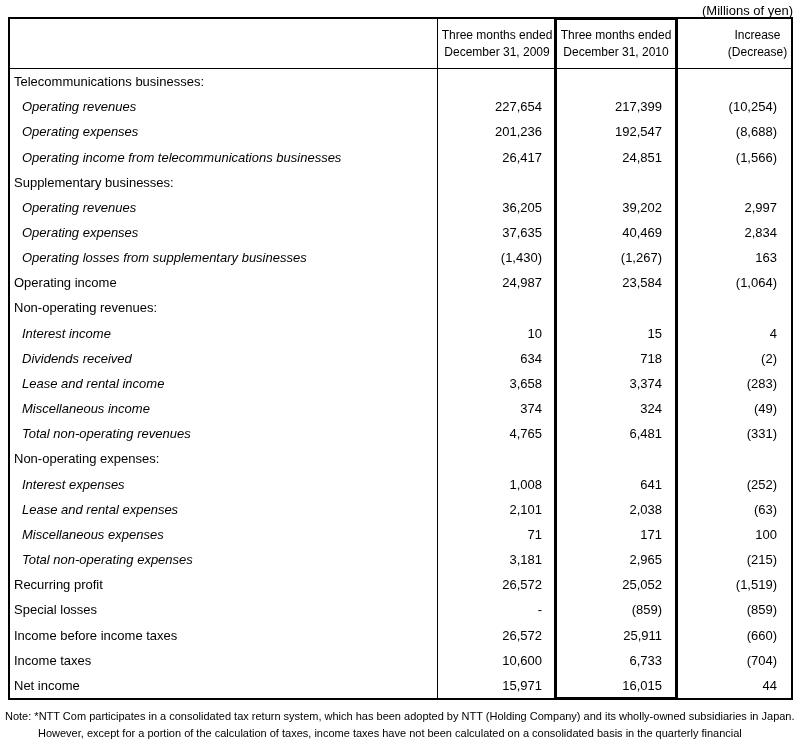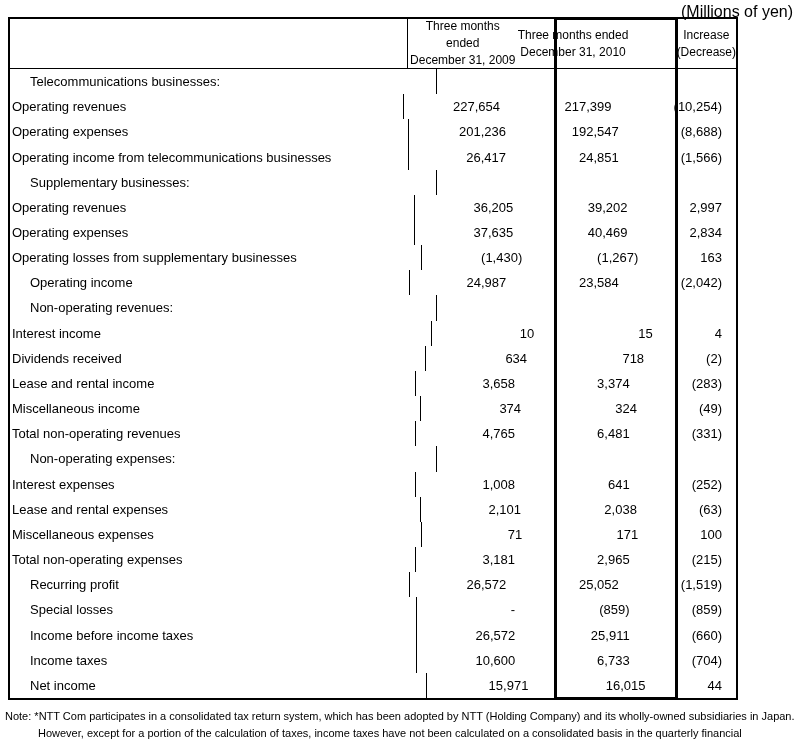--- a/index.html
+++ b/index.html
@@ -1,38 +1,38 @@
 <!DOCTYPE html>
 <html><head>
 <meta charset="utf-8">
 <style>
   * { margin:0; padding:0; box-sizing:border-box; }
   html,body { width:800px; height:746px; background:#fff; }
   body { font-family:"Liberation Sans","DejaVu Sans",sans-serif; color:#000; position:relative; }
 
-  .millions { position:absolute; top:3px; right:7px; font-size:16px; }
-
-  .fin-table { position:absolute; left:8px; top:17px; width:730px; height:683px;
+  .millions { position:absolute; top:3px; right:7px; font-size:13px; }
+
+  .fin-table { position:absolute; left:8px; top:17px; width:785px; height:683px;
                border:2px solid #000; display:flex; flex-direction:column; }
 
   .thead { display:flex; height:50px; border-bottom:1px solid #000; flex:none; }
   .th { display:flex; align-items:center; justify-content:center; text-align:center;
         white-space:pre-line; font-size:12px; line-height:1.4; align-self:stretch; }
 
   .tbody { flex:1; display:flex; flex-direction:column; }
   .tr { flex:1; display:flex; align-items:center; font-size:13px; }
 
   .c-lbl { width:428px; border-right:1px solid #000; align-self:stretch;
-           display:flex; align-items:center; padding-left:20px; }
+           display:flex; align-items:center; padding-left:4px; }
   .c09  { width:118px; }
   .c10  { width:120px; }
   .cinc { flex:1;padding-left:48px; }
   .num  { display:flex; align-items:center; justify-content:flex-end;
           align-self:stretch; padding-right:14px; }
-  .ind  { padding-left:2px; }
+  .ind  { padding-left:12px;font-style:italic; }
 
   .box2010 { position:absolute; top:-2px; bottom:-2px; left:544px; width:124px;
              border:3px solid #000; pointer-events:none; }
   .fin-table { position:absolute; }
 
   .note { position:absolute; left:5px; top:708px; width:795px; font-size:11px; line-height:17px; }
   .note .l2 { padding-left:33px; }
 </style>
 </head>
 <body>
@@ -96,21 +96,21 @@
     <div class="tr">
       <div class="c-lbl ind">Operating losses from supplementary businesses</div>
       <div class="c09 num">(1,430)</div>
       <div class="c10 num">(1,267)</div>
       <div class="cinc num">163</div>
     </div>
     <div class="tr">
       <div class="c-lbl">Operating income</div>
       <div class="c09 num">24,987</div>
       <div class="c10 num">23,584</div>
-      <div class="cinc num">(2,042)</div>
+      <div class="cinc num">(1,064)</div>
     </div>
     <div class="tr">
       <div class="c-lbl">Non-operating revenues:</div>
       <div class="c09 num"></div>
       <div class="c10 num"></div>
       <div class="cinc num"></div>
     </div>
     <div class="tr">
       <div class="c-lbl ind">Interest income</div>
       <div class="c09 num">10</div>

